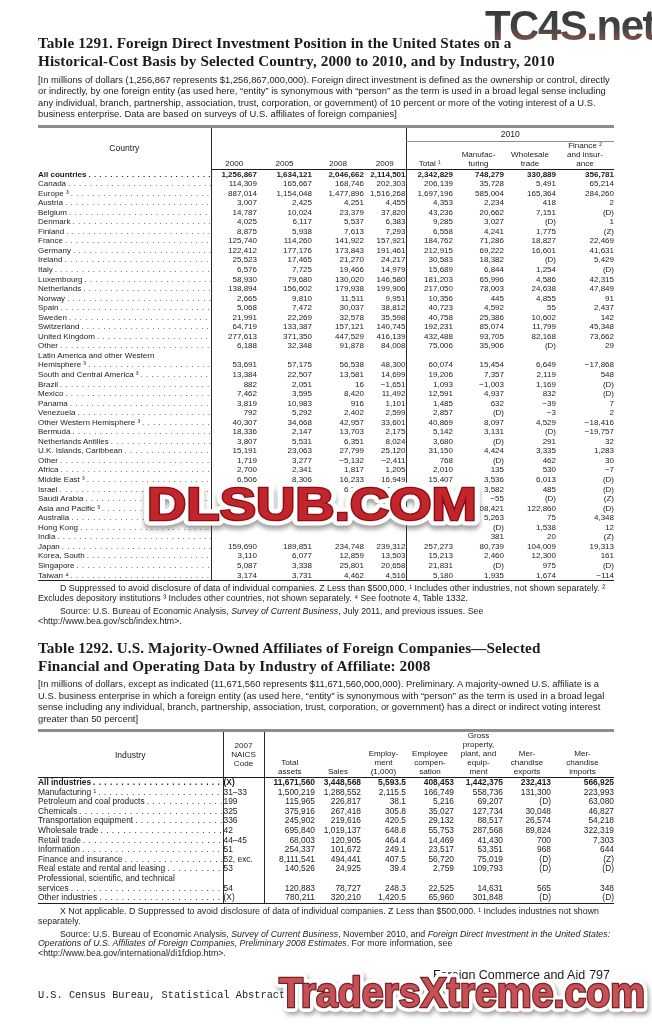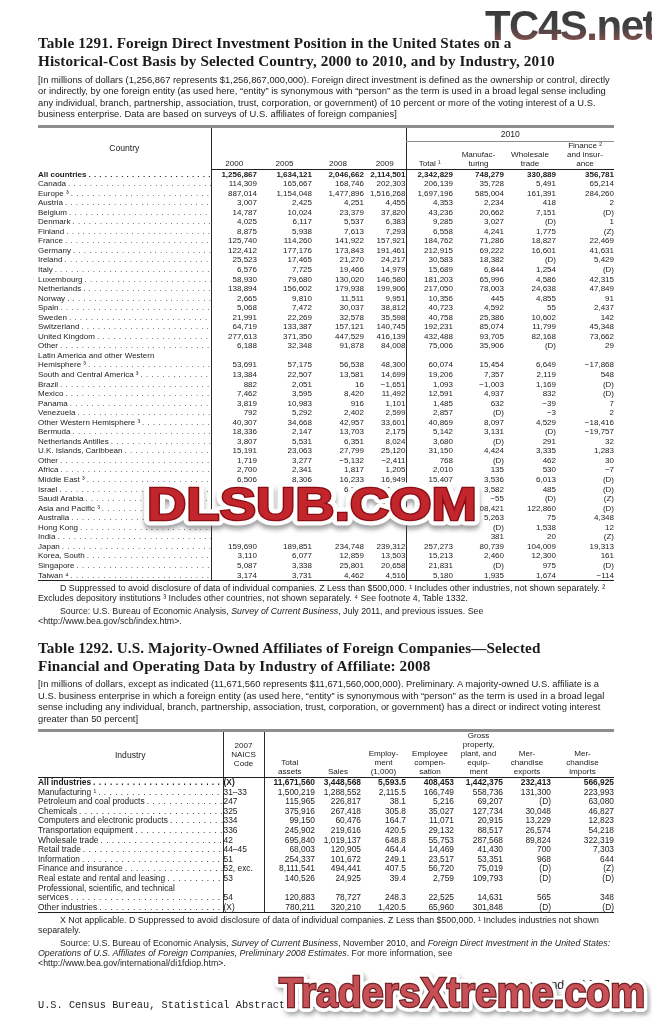--- a/index.html
+++ b/index.html
@@ -141,21 +141,21 @@
                 <span class="lt">Europe ³</span>
                 <span class="dots"></span>
               </div>
             </td>
             <td class="num vl">887,014</td>
             <td class="num">1,154,048</td>
             <td class="num">1,477,896</td>
             <td class="num">1,516,268</td>
             <td class="num vl">1,697,196</td>
             <td class="num">585,004</td>
-            <td class="num">161,391</td>
+            <td class="num">165,364</td>
             <td class="num pend">284,260</td>
           </tr>
           <tr>
             <td class="lbl i1">
               <div class="lw">
                 <span class="lt">Austria</span>
                 <span class="dots"></span>
               </div>
             </td>
             <td class="num vl">3,007</td>
@@ -875,21 +875,21 @@
             <td class="num">131,300</td>
             <td class="num pend">223,993</td>
           </tr>
           <tr>
             <td class="lbl i1">
               <div class="lw">
                 <span class="lt">Petroleum and coal products</span>
                 <span class="dots"></span>
               </div>
             </td>
-            <td class="naics vl">247</td>
+            <td class="naics vl">199</td>
             <td class="num vl">115,965</td>
             <td class="num">226,817</td>
             <td class="num">38.1</td>
             <td class="num">5,216</td>
             <td class="num">69,207</td>
             <td class="num">(D)</td>
             <td class="num pend">63,080</td>
           </tr>
           <tr>
             <td class="lbl i1">
@@ -903,36 +903,20 @@
             <td class="num">267,418</td>
             <td class="num">305.8</td>
             <td class="num">35,027</td>
             <td class="num">127,734</td>
             <td class="num">30,048</td>
             <td class="num pend">46,827</td>
           </tr>
           <tr>
             <td class="lbl i1">
               <div class="lw">
-                <span class="lt">Computers and electronic products</span>
-                <span class="dots"></span>
-              </div>
-            </td>
-            <td class="naics vl">334</td>
-            <td class="num vl">99,150</td>
-            <td class="num">60,476</td>
-            <td class="num">164.7</td>
-            <td class="num">11,071</td>
-            <td class="num">20,915</td>
-            <td class="num">13,229</td>
-            <td class="num pend">12,823</td>
-          </tr>
-          <tr>
-            <td class="lbl i1">
-              <div class="lw">
                 <span class="lt">Transportation equipment</span>
                 <span class="dots"></span>
               </div>
             </td>
             <td class="naics vl">336</td>
             <td class="num vl">245,902</td>
             <td class="num">219,616</td>
             <td class="num">420.5</td>
             <td class="num">29,132</td>
             <td class="num">88,517</td>

